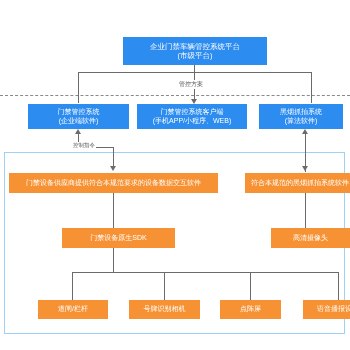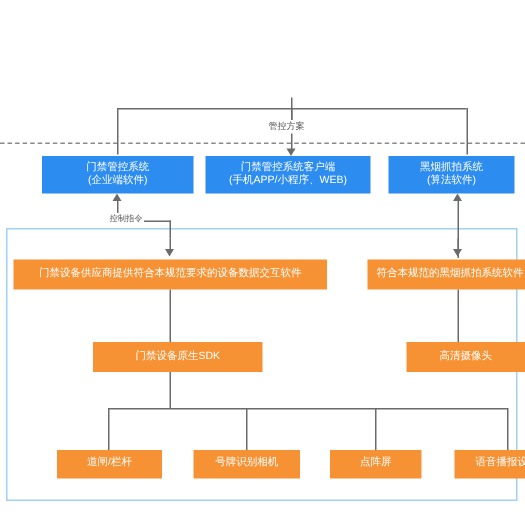--- a/index.html
+++ b/index.html
@@ -88,20 +88,24 @@
 </style>
 </head>
 <body>
 
 <div id="canvas">
 
   <div class="panel" style="left:4px; top:152px; width:341px; height:182px;"></div>
 
   <div class="dashed-divider" style="top:95px;"></div>
 
+  <div class="box blue" style="left:123px; top:37px; width:144px; height:28px; font-size:7.5px;">
+    <span class="inner">企业门禁车辆管控系统平台
+(市级平台)</span>
+  </div>
 
   <div class="line v" style="left:194px; top:65px; height:18px;"></div>
 
   <div class="line h" style="left:78px; top:72px; width:233px;"></div>
 
   <div class="line v" style="left:78px; top:72px; height:31px;"></div>
 
   <div class="line v" style="left:311px; top:72px; height:31px;"></div>
 
   <div class="line v" style="left:194px; top:72px; height:30px;"></div>

